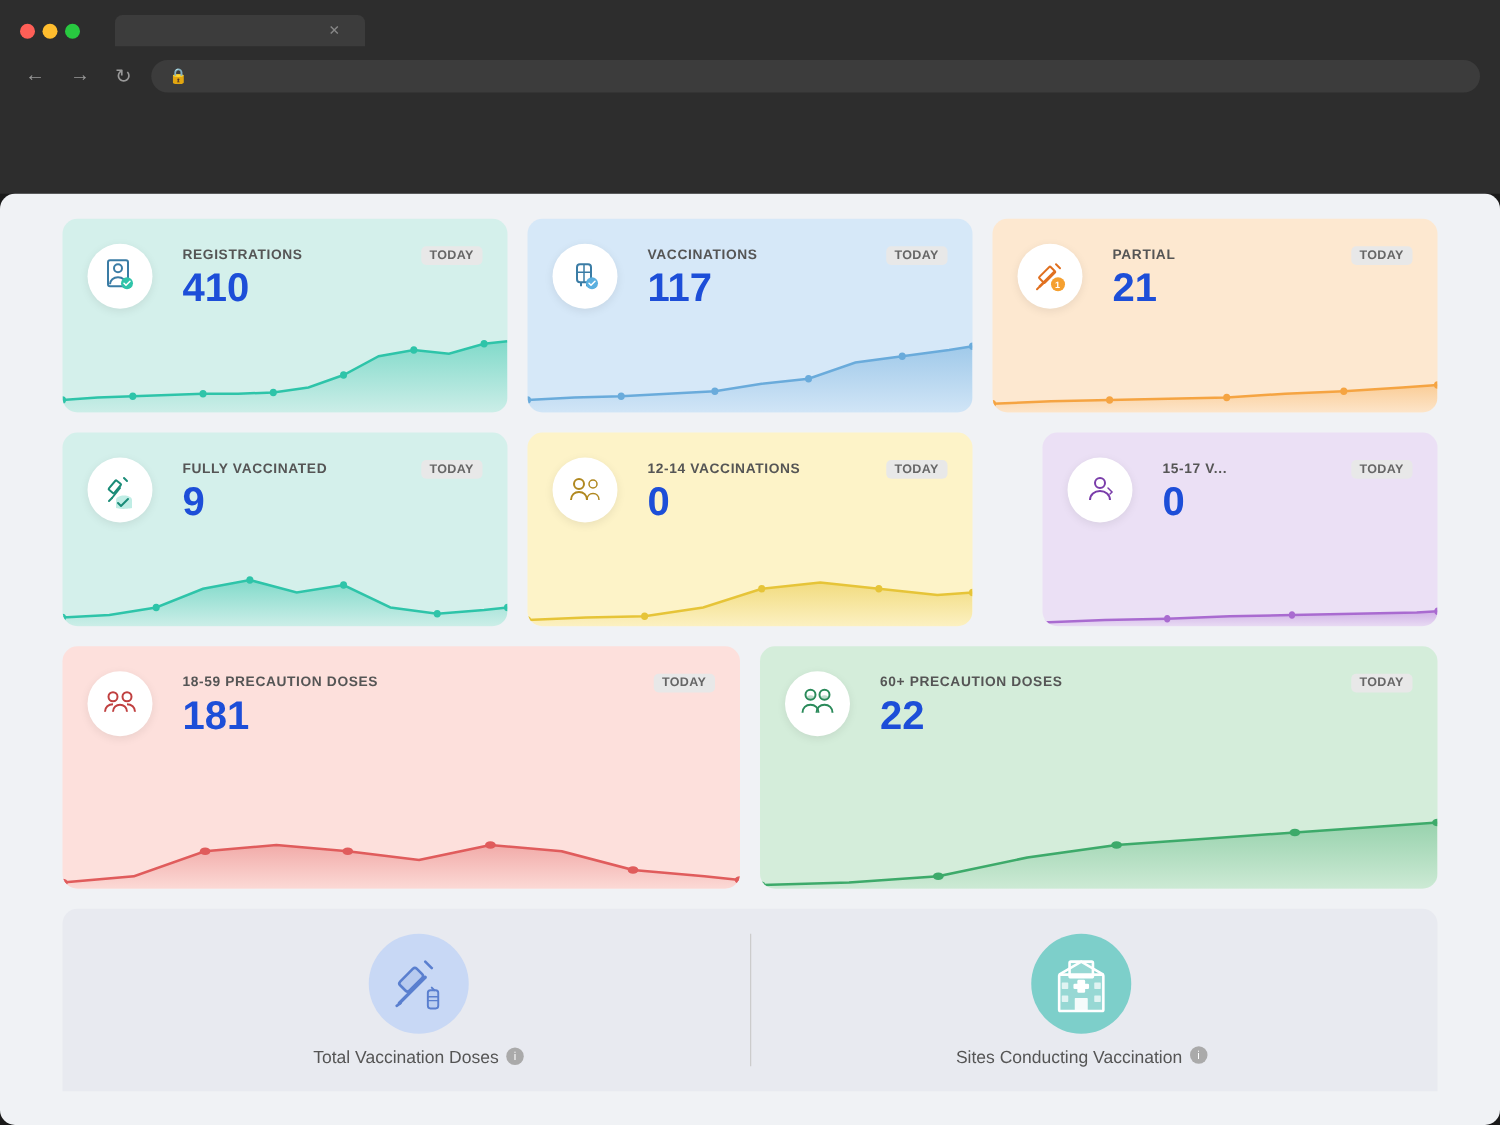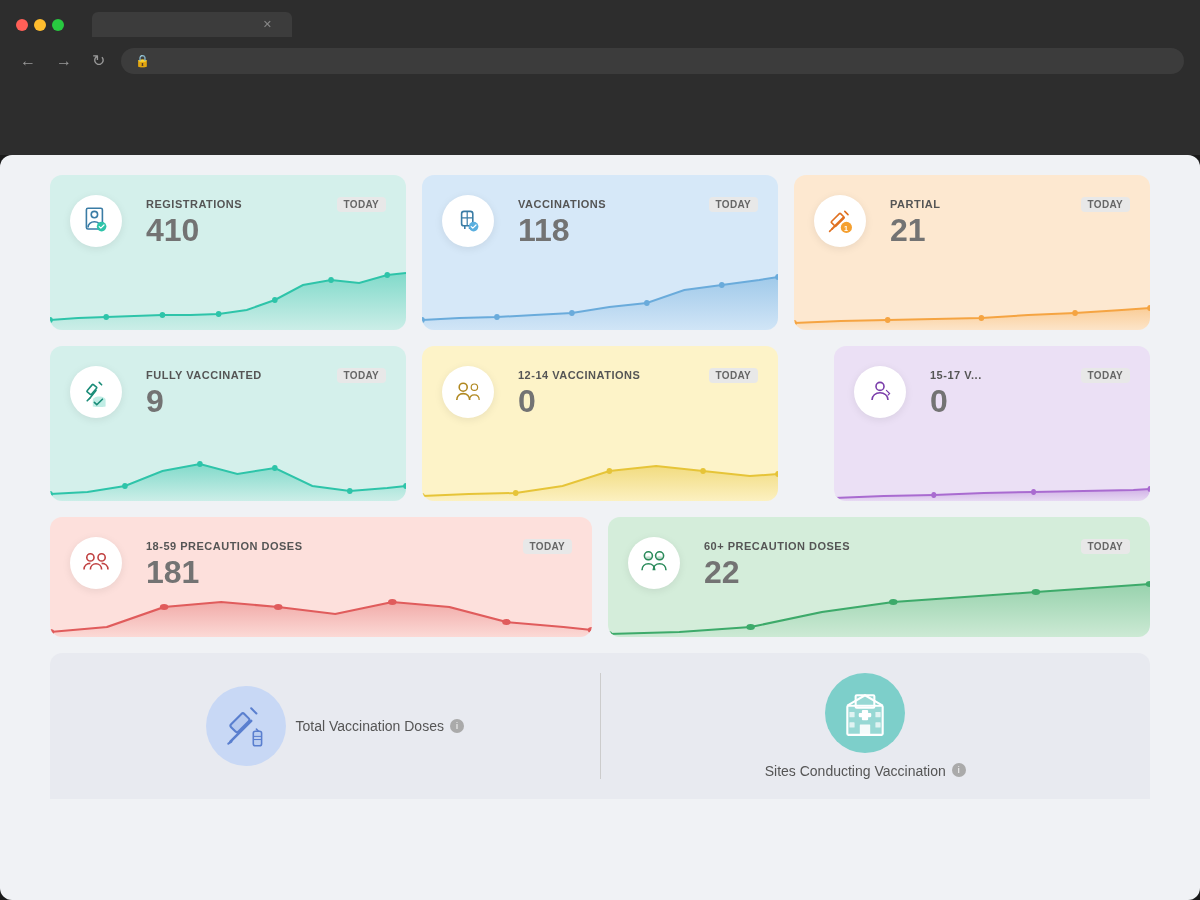--- a/index.html
+++ b/index.html
@@ -32,25 +32,25 @@
     .stat-card.blue { background: #d6e8f8; }
     .stat-card.orange { background: #fde8d0; }
     .stat-card.green { background: #d4f0eb; }
     .stat-card.yellow { background: #fdf3c8; }
     .stat-card.purple { background: #ebe0f5; margin-left: 40px; }
     .card-icon { width: 52px; height: 52px; border-radius: 50%; background: white; display: flex; align-items: center; justify-content: center; flex-shrink: 0; box-shadow: 0 2px 8px rgba(0,0,0,0.08); }
     .card-icon svg { width: 32px; height: 32px; }
     .card-title-area { flex: 1; padding-left: 12px; }
     .card-label { font-size: 11px; font-weight: 700; color: #555; letter-spacing: 0.5px; text-transform: uppercase; }
     .today-badge { background: #e8e8e8; color: #666; font-size: 10px; font-weight: 600; padding: 2px 7px; border-radius: 4px; letter-spacing: 0.3px; }
-    .card-value { font-size: 32px; font-weight: 700; color: #737373; margin-top: 2px; line-height: 1; }
+    .card-value { font-size: 32px; font-weight: 700; color: #1d4ed8; margin-top: 2px; line-height: 1; }
 
     .chart-area { position: absolute; bottom: 0; left: 0; right: 0; height: 65px; }
     .chart-area svg { width: 100%; height: 100%; }
-    .precaution-card { border-radius: 12px; padding: 20px 20px 0; overflow: hidden; position: relative; height: 120px; }
+    .precaution-card { border-radius: 12px; padding: 20px 20px 0; overflow: hidden; position: relative; height: 194px; }
     .precaution-card.salmon { background: #fde0dc; }
     .precaution-card.mint { background: #d4edda; }
 
     
     .label-badge-row { display: flex; align-items: center; justify-content: space-between; width: 100%; }
 
     
     .stat-row { display: flex; align-items: center; gap: 12px; }
   </style>
 </head>
@@ -136,21 +136,21 @@
             <path d="M22 26v4" stroke="#3a7ca5" stroke-width="2"></path>
             <circle cx="27" cy="27" r="6" fill="#5aafdf"></circle>
             <path d="M24 27l2 2 4-4" stroke="white" stroke-width="1.5" stroke-linecap="round" stroke-linejoin="round"></path>
           </svg>
         </div>
         <div class="card-title-area">
           <div class="label-badge-row">
             <span class="card-label">VACCINATIONS</span>
             <span class="today-badge">TODAY</span>
           </div>
-          <div class="card-value">118</div>
+          <div class="card-value">117</div>
         </div>
       </div>
       <div class="chart-area">
         <svg viewBox="0 0 380 65" preserveAspectRatio="none">
           <defs>
             <linearGradient id="grad-blue" x1="0" y1="0" x2="0" y2="1">
               <stop offset="0%" stop-color="#6aabdb" stop-opacity="0.5"></stop>
               <stop offset="100%" stop-color="#6aabdb" stop-opacity="0.05"></stop>
             </linearGradient>
           </defs>
@@ -404,21 +404,21 @@
           <circle cx="300" cy="20" r="3" fill="#3daa6a"></circle>
           <circle cx="380" cy="12" r="3" fill="#3daa6a"></circle>
         </svg>
       </div>
     </div>
 
   </div>
 
   <div style="background:#e8eaf0; border-radius:12px 12px 0 0; padding:20px 40px; display:flex; gap:0;">
 
-    <div style="flex:1; display:flex; flex-direction:row; align-items:center; justify-content:center; gap:10px;">
+    <div style="flex:1; display:flex; flex-direction:column; align-items:center; justify-content:center; gap:10px;">
       <div style="width:80px; height:80px; border-radius:50%; background:#c8d8f5; display:flex; align-items:center; justify-content:center;">
         <svg viewBox="0 0 50 50" width="52" height="52" fill="none" xmlns="http://www.w3.org/2000/svg">
 
           <path d="M10 40 L30 20" stroke="#5a7fcf" stroke-width="2.5" stroke-linecap="round"></path>
           <rect x="22" y="12" width="10" height="18" rx="2" transform="rotate(45 22 12)" stroke="#5a7fcf" stroke-width="2" fill="rgba(90,127,207,0.15)"></rect>
           <path d="M30 8l5 5" stroke="#5a7fcf" stroke-width="2" stroke-linecap="round"></path>
           <path d="M8 42l3-2" stroke="#5a7fcf" stroke-width="2" stroke-linecap="round"></path>
           <rect x="32" y="30" width="8" height="14" rx="2" stroke="#5a7fcf" stroke-width="1.5" fill="rgba(90,127,207,0.1)"></rect>
           <path d="M32 35 L40 35" stroke="#5a7fcf" stroke-width="1"></path>
           <path d="M32 38 L40 38" stroke="#5a7fcf" stroke-width="1"></path>

